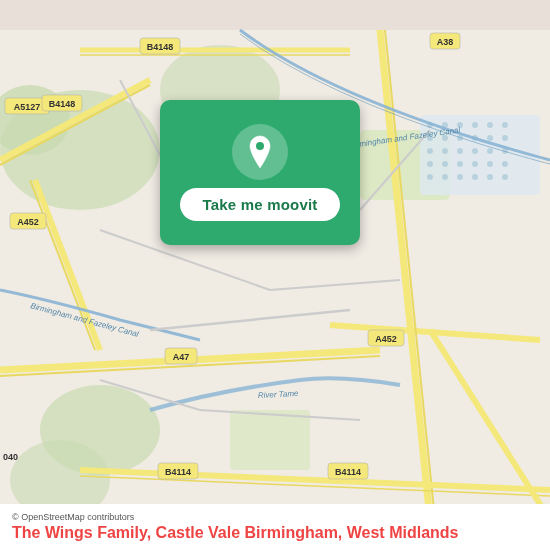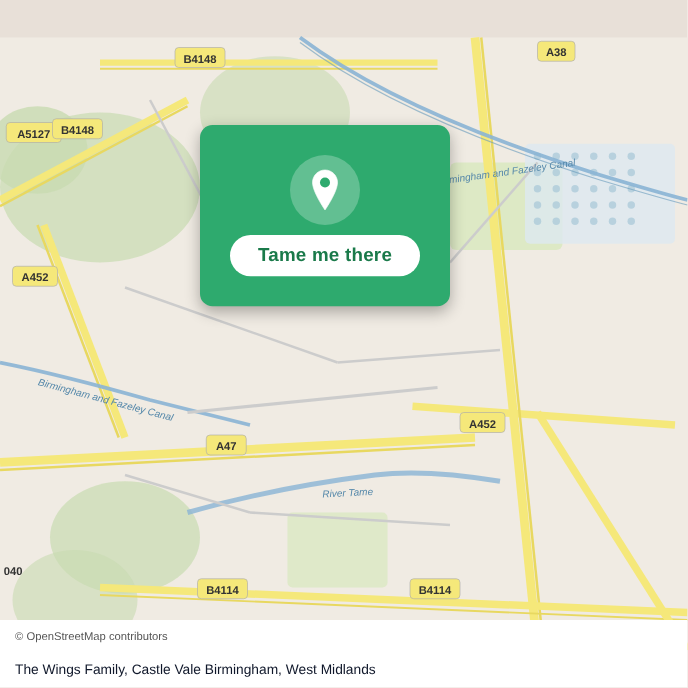--- a/index.html
+++ b/index.html
@@ -75,32 +75,32 @@
       background: #ffffff;
       padding: 8px 12px 8px 12px;
       display: flex;
       align-items: center;
       justify-content: space-between;
     }
 
     #bottom-left {
       display: flex;
       flex-direction: column;
-      gap: 16px;
+      gap: 2px;
     }
 
     #osm-credit {
       font-size: 9px;
       color: #555;
     }
 
     #location-label {
-      font-size: 11px;
-      color: #0f172a;
-      font-weight: 400;
+      font-size: 16px;
+      color: #ef4444;
+      font-weight: 700;
     }
 
     #moovit-logo {
       display: flex;
       align-items: center;
       gap: 4px;
     }
 
     #moovit-icon {
       width: 28px;
@@ -242,21 +242,21 @@
   </svg>
 
   <div id="action-card">
     <div id="location-icon-wrap">
 
       <svg width="32" height="36" viewBox="0 0 32 36" xmlns="http://www.w3.org/2000/svg">
         <path d="M16 2C10.477 2 6 6.477 6 12c0 7.5 10 22 10 22s10-14.5 10-22c0-5.523-4.477-10-10-10z" fill="white" stroke="white" stroke-width="0.5"></path>
         <circle cx="16" cy="12" r="4" fill="#2eaa6e"></circle>
       </svg>
     </div>
-    <button id="take-me-there-btn">Tame me there</button>
+    <button id="take-me-there-btn">Take me moovit</button>
   </div>
 
   <div id="bottom-bar">
     <div id="bottom-left">
       <span id="osm-credit">© OpenStreetMap contributors</span>
       <span id="location-label">The Wings Family, Castle Vale Birmingham, West Midlands</span>
     </div>
   </div>
 
 </div>

